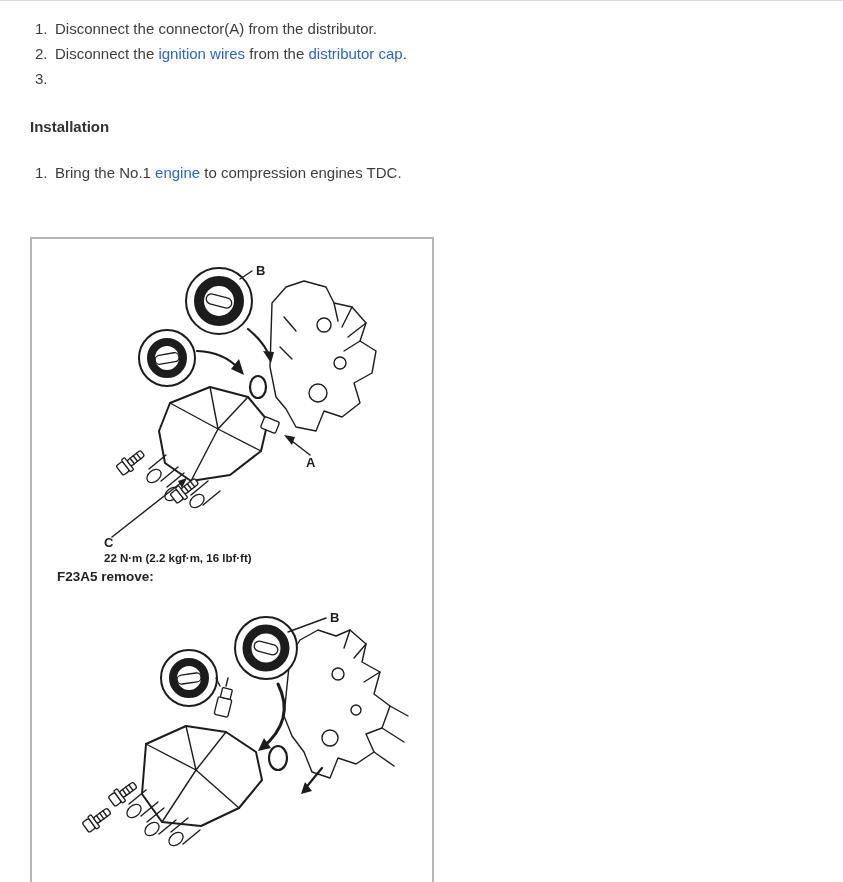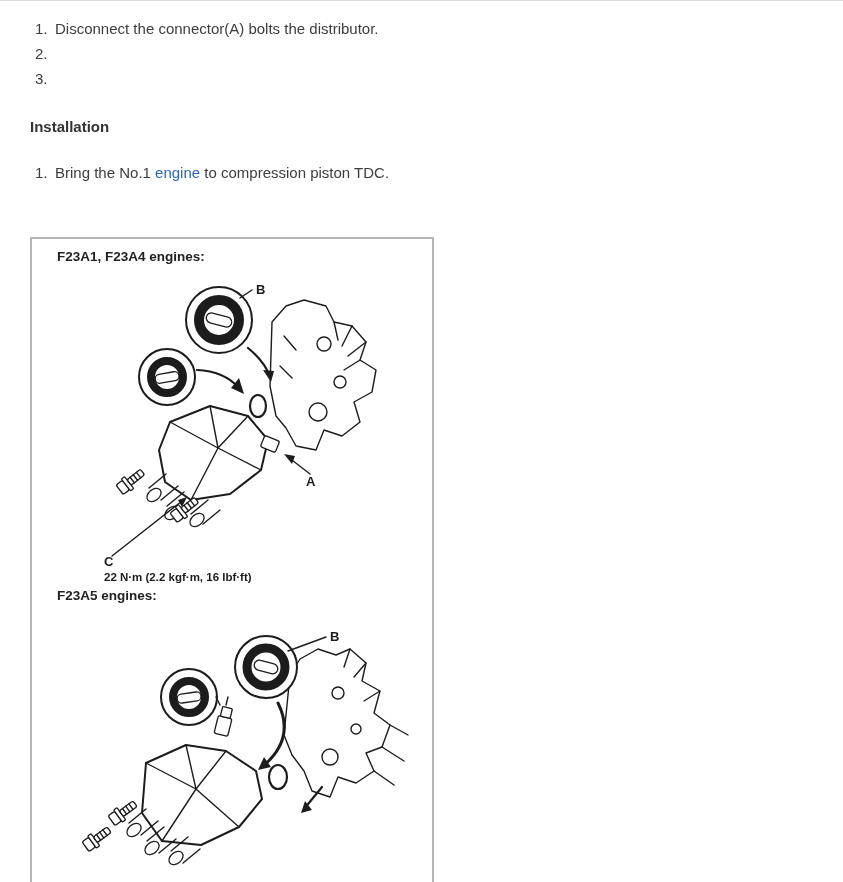--- a/index.html
+++ b/index.html
@@ -37,42 +37,42 @@
   svg .torque  { font:bold 11.5px "Liberation Sans", sans-serif; fill:#1c1c1c; }
 </style>
 </head>
 <body>
 
 <div class="page">
 
   <div class="steps">
     <div class="step">
       <span class="num">1.</span>
-      <span class="txt"><span>Disconnect the connector(A) bolts the distributor.</span></span>
+      <span class="txt"><span>Disconnect the connector(A) from the distributor.</span></span>
     </div>
     <div class="step">
       <span class="num">2.</span>
+      <span class="txt"><span>Disconnect the </span><a class="lnk">ignition wires</a><span> from the </span><a class="lnk">distributor cap</a><span>.</span></span>
     </div>
     <div class="step">
       <span class="num">3.</span>
     </div>
   </div>
 
   <div class="heading">Installation</div>
 
   <div class="steps install-steps">
     <div class="step">
       <span class="num">1.</span>
-      <span class="txt"><span>Bring the No.1 </span><a class="lnk">engine</a><span> to compression piston TDC.</span></span>
+      <span class="txt"><span>Bring the No.1 </span><a class="lnk">engine</a><span> to compression engines TDC.</span></span>
     </div>
   </div>
 
   <div class="figure-box">
 
-    <div class="fig-label">F23A1, F23A4 engines:</div>
 
     <svg width="385" height="320" viewBox="0 0 385 320">
 
       <g>
         <path class="ln" d="M236,120 L238,56 L252,40 L270,34 L292,40 L300,56 L318,60 L332,76 L326,94 L342,104 L338,126 L320,136 L326,156 L308,170 L290,164 L282,184 L262,180 L252,162 L242,150 L236,120 Z"></path>
         <path class="ln" d="M300,56 L304,74 M318,60 L308,80 M332,76 L314,90 M326,94 L310,104"></path>
         <circle class="ln" cx="290" cy="78" r="7"></circle>
         <circle class="ln" cx="306" cy="116" r="6"></circle>
         <circle class="ln" cx="284" cy="146" r="9"></circle>
         <path class="ln" d="M250,70 L262,84 M246,100 L258,112"></path>
@@ -129,21 +129,21 @@
         <rect class="wh" x="9" y="-3.5" width="17" height="7" rx="2"></rect>
         <path class="ln" d="M13,-3.5 L13,3.5 M17,-3.5 L17,3.5 M21,-3.5 L21,3.5"></path>
       </g>
 
       <path class="ln" d="M78,290 L148,235"></path>
       <polygon class="dk" points="153,231 144,234 148,241"></polygon>
       <text class="callout" x="70" y="300">C</text>
       <text class="torque" x="70" y="315">22 N·m (2.2 kgf·m, 16 lbf·ft)</text>
     </svg>
 
-    <div class="fig-label">F23A5 engines:</div>
+    <div class="fig-label">F23A5 remove:</div>
 
     <svg width="385" height="280" viewBox="0 0 385 280">
 
       <g>
         <path class="ln" d="M250,130 L256,70 L266,54 L284,44 L302,50 L316,44 L332,58 L328,76 L346,86 L340,108 L356,120 L348,142 L332,148 L340,166 L322,178 L304,172 L296,192 L278,186 L270,166 L258,150 Z"></path>
         <path class="ln" d="M316,44 L310,62 M332,58 L320,72 M346,86 L330,96"></path>
         <circle class="ln" cx="304" cy="88" r="6"></circle>
         <circle class="ln" cx="322" cy="124" r="5"></circle>
         <circle class="ln" cx="296" cy="152" r="8"></circle>
         <path class="ln" d="M356,120 L374,130 M348,142 L370,156 M340,166 L360,180"></path>

